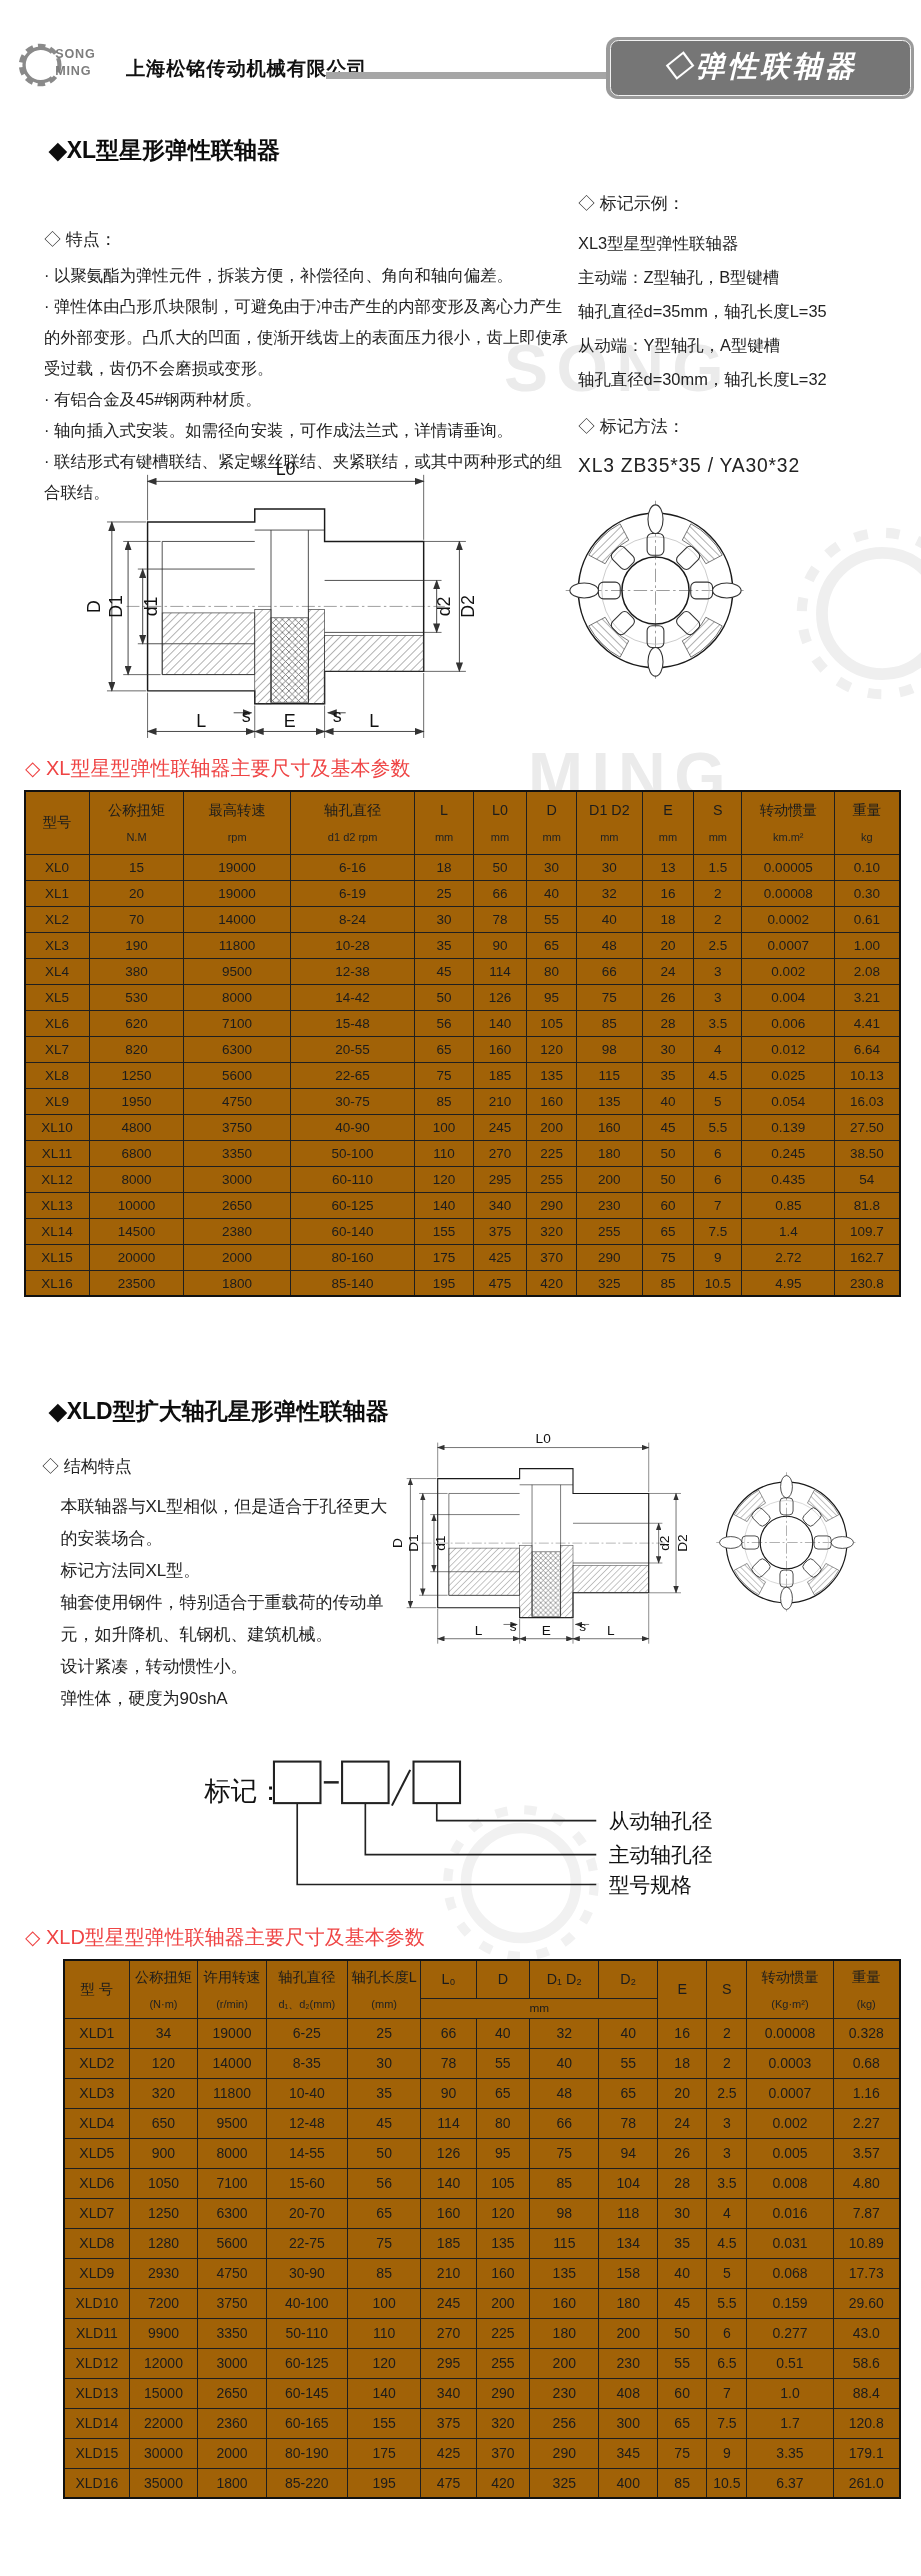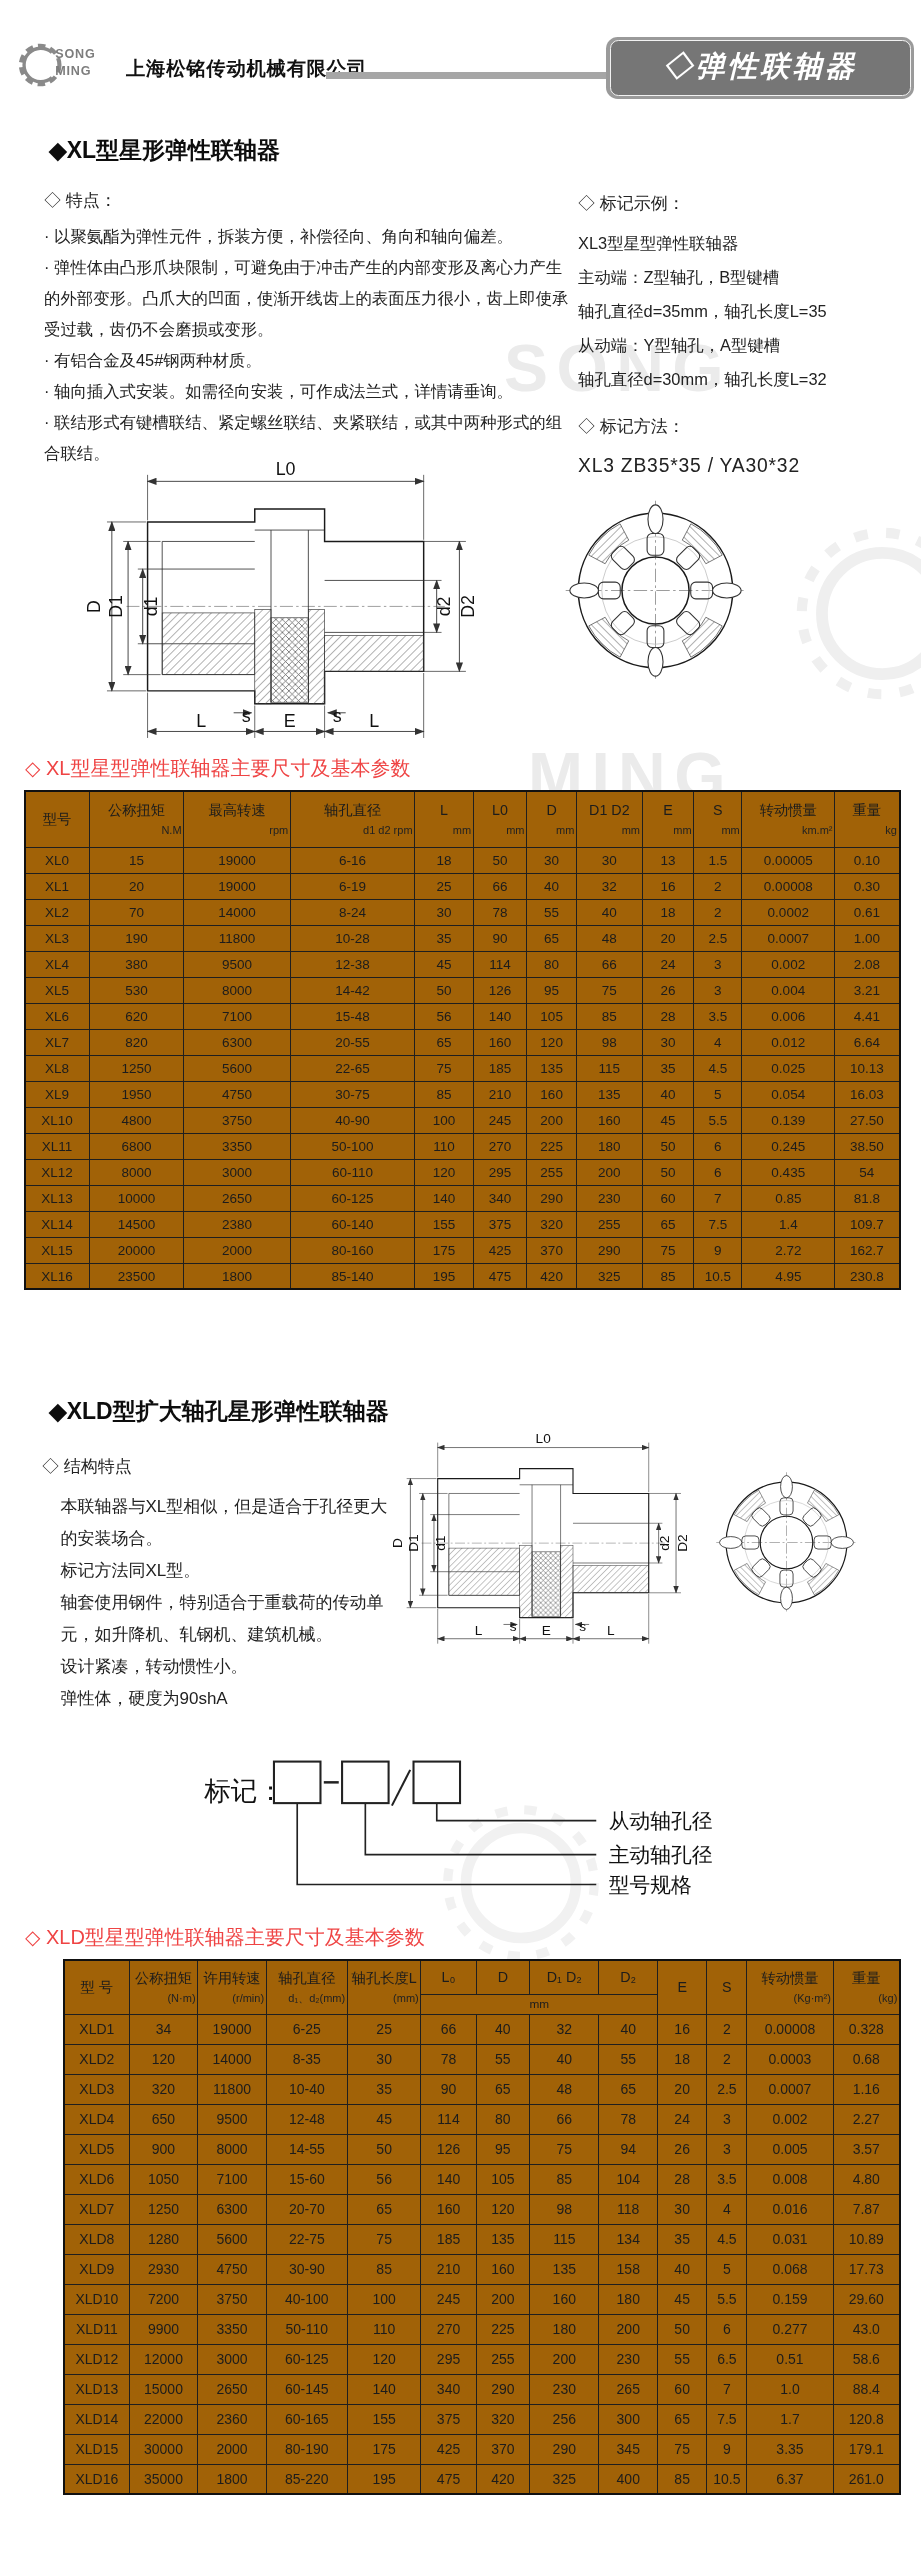--- a/index.html
+++ b/index.html
@@ -21,34 +21,34 @@
 
   
   .wm{position:absolute; color:var(--watermark); font-weight:bold; font-size:66px; letter-spacing:8.4px; z-index:0; user-select:none;}
   .wm-gear{position:absolute; z-index:0;}
 
   .layer{position:relative; z-index:1;}
 
   
   .sec-title{position:absolute; font-size:23px; font-weight:bold; color:#0d0d0d;}
   .sub-head{font-size:17px; color:#222; margin-bottom:5px;}
-  .features{position:absolute; width:528px; font-size:16.4px; line-height:31px; color:#222;}
+  .features{position:absolute; width:528px; font-size:16.4px; line-height:31px; color:#222;margin-top:39px;}
   .features p{margin:0;}
   .marking-col{position:absolute; width:336px; font-size:16.4px; line-height:34px; color:#222;}
   .mark-method-val{font-size:19.3px; margin-top:3.4px; letter-spacing:0.8px;}
   .sec2-text{position:absolute; width:353px; font-size:17px; line-height:32px; color:#222;}
 
   .tbl-title{position:absolute; font-size:20px; color:#ef4444;}
 
   
   table{border-collapse:collapse; table-layout:fixed; width:100%; border:2.5px solid #111; background:#a16207;}
   th,td{border:1.3px solid var(--table_border); text-align:center; vertical-align:middle; font-family:"Liberation Sans",sans-serif;}
   th{font-weight:400; padding:9.2px 1.7px;}
   .hn{font-size:14.3px; line-height:19.3px;}
-  .hu{font-size:11px; line-height:14.3px; margin-top:3px; color:#222;text-align:right;}
+  .hu{font-size:11px; line-height:14.3px; margin-top:10px; color:#222;}
   #table1-wrap{position:absolute; left:23.5px; top:790px; width:877px;}
   #table2-wrap{position:absolute; left:23px; top:1959px; width:878px;padding-left:40px;}
   #table1 td{height:26px; font-size:13.5px;}
   #table2 td{height:30px; font-size:14px;}
   #table2 th{padding:6.7px 1.7px;}
   .hu-cell{font-size:11.8px; padding:2.5px 1.7px !important; height:20px;}
 
   
   .dwg{position:absolute;}
   .body-line{fill:none; stroke:#1a1a1a; stroke-width:1.8;}
@@ -925,21 +925,21 @@
           </tr>
           <tr>
             <td>XLD13</td>
             <td>15000</td>
             <td>2650</td>
             <td>60-145</td>
             <td>140</td>
             <td>340</td>
             <td>290</td>
             <td>230</td>
-            <td>265</td>
+            <td>408</td>
             <td>60</td>
             <td>7</td>
             <td>1.0</td>
             <td>88.4</td>
           </tr>
           <tr>
             <td>XLD14</td>
             <td>22000</td>
             <td>2360</td>
             <td>60-165</td>

